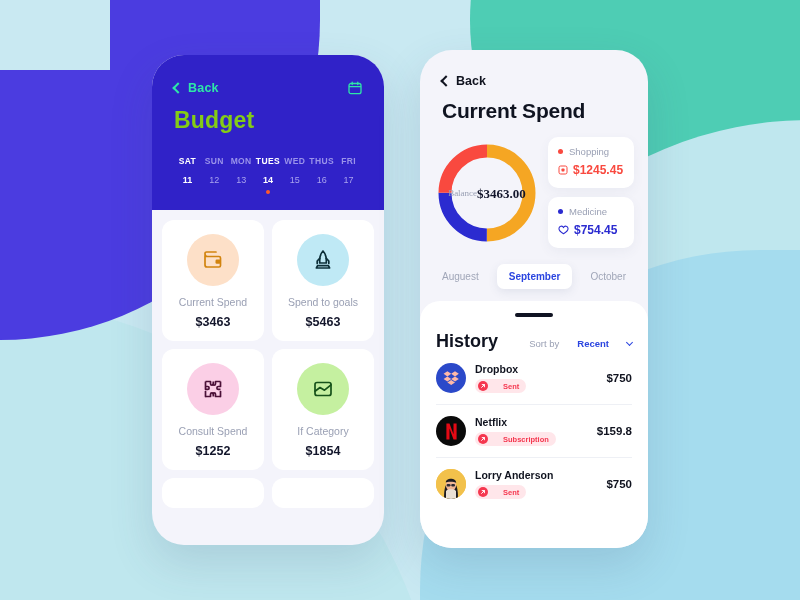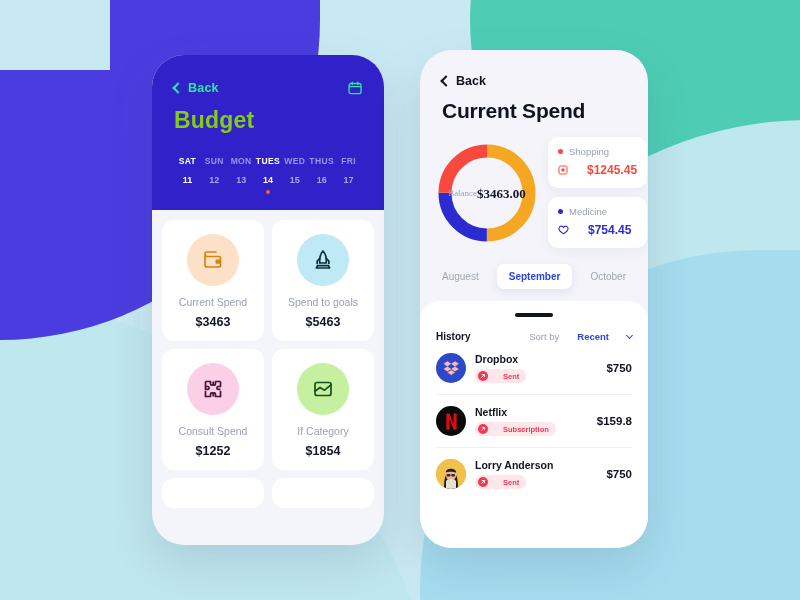--- a/index.html
+++ b/index.html
@@ -100,21 +100,21 @@
   .week {
     display: flex; margin-top: 22px; gap: 0;
   }
   .day-col {
     flex: 1 0 auto; width: 14.28%; text-align: center; position: relative;
   }
   .day-name {
     font-size: 8.5px; font-weight: bold; color: #9a93ea; letter-spacing: .4px;
   }
   .day-num {
-    font-size: 9px; color: #a9a3ee; margin-top: 9px; font-weight: bold;
+    font-size: 9px; color: #a9a3ee; margin-top: 9px; font-weight: normal;
   }
   .day-col.active .day-name { color: #ffffff; }
   .day-col.active .day-num { color: #ffffff; font-weight: bold; }
   .day-dot {
     width: 4px; height: 4px; border-radius: 50%;
     background: #ff5a2a; margin: 5px auto 0 auto;
   }
   .day-dot.hidden { visibility: hidden; }
 
   .lp-body {
@@ -180,21 +180,21 @@
 
   .legend-col { display: flex; flex-direction: column; gap: 9px; flex: 1; }
   .legend-card {
     background: #ffffff; border-radius: 10px;
     padding: 9px 10px 9px 10px;
     box-shadow: 0 4px 12px rgba(60,80,120,.06);
   }
   .legend-top { display: flex; align-items: center; gap: 6px; }
   .legend-dot { width: 5px; height: 5px; border-radius: 50%; flex: none; }
   .legend-name { font-size: 9.5px; color: #9aa0b4; }
-  .legend-bottom { display: flex; align-items: center; gap: 19px; margin-top: 4px; }
+  .legend-bottom { display: flex; align-items: center; gap: 5px; margin-top: 4px; }
   .legend-amt { font-size: 12px; font-weight: bold; }
 
   .months {
     display: flex; align-items: center; justify-content: space-between;
     padding: 16px 18px 12px 18px;
   }
   .month-tab {
     font-size: 10px; color: #a0a6b8; padding: 6px 4px; cursor: pointer;
   }
   .month-tab.active {
@@ -207,21 +207,21 @@
     background: #ffffff;
     border-radius: 20px 20px 0 0;
     padding: 10px 16px 14px 16px;
     height: 100%;
   }
   .grabber {
     width: 38px; height: 4px; border-radius: 3px;
     background: #101322; margin: 2px auto 14px auto;
   }
   .hist-head { display: flex; align-items: baseline; justify-content: space-between; }
-  .hist-title { font-size: 10px; font-weight: bold; color: #0f1320; }
+  .hist-title { font-size: 18px; font-weight: bold; color: #0f1320; }
   .sort-wrap { display: flex; align-items: center; gap: 18px; }
   .sort-by { font-size: 9.5px; color: #9aa0b4; }
   .sort-val { font-size: 9.5px; color: #2b45e0; font-weight: bold; }
   .chev-down {
     width: 5px; height: 5px;
     border-right: 1.4px solid #2b45e0;
     border-bottom: 1.4px solid #2b45e0;
     transform: rotate(45deg);
     display: inline-block; margin-bottom: 2px;
   }

